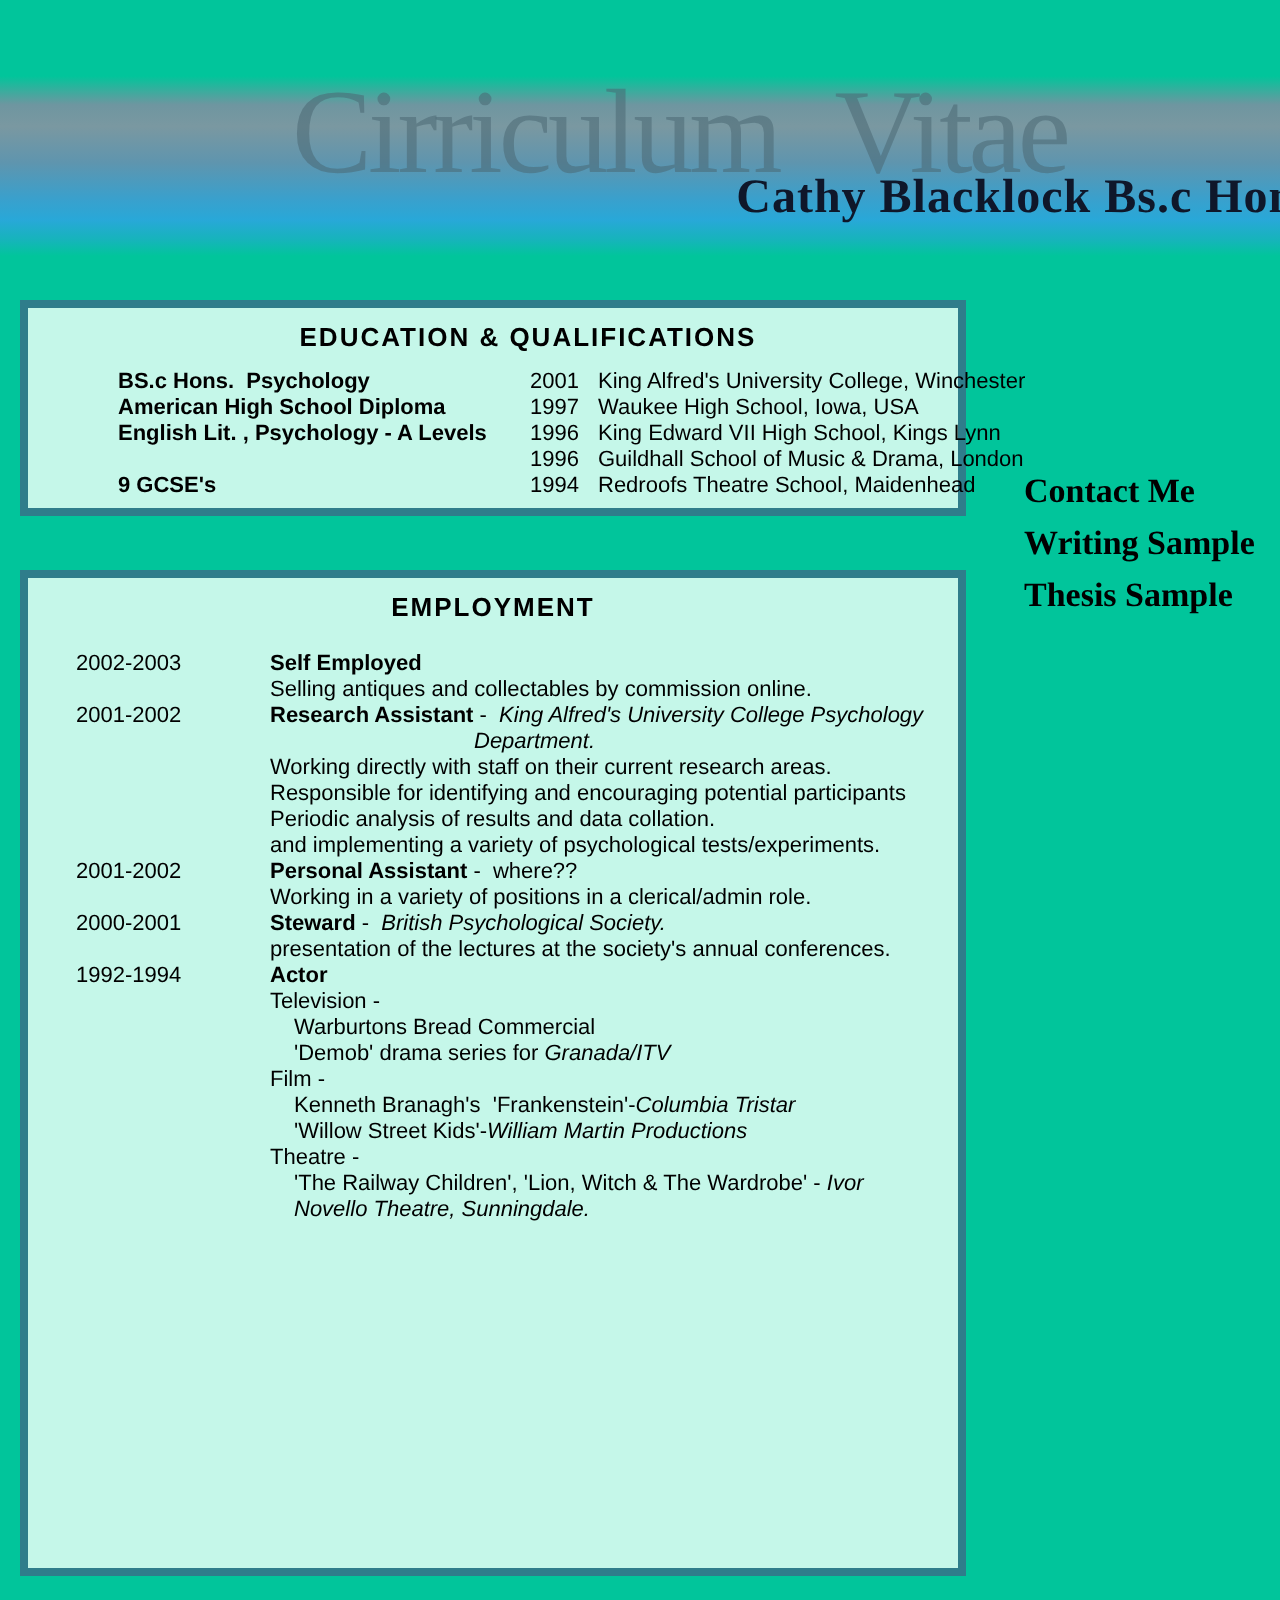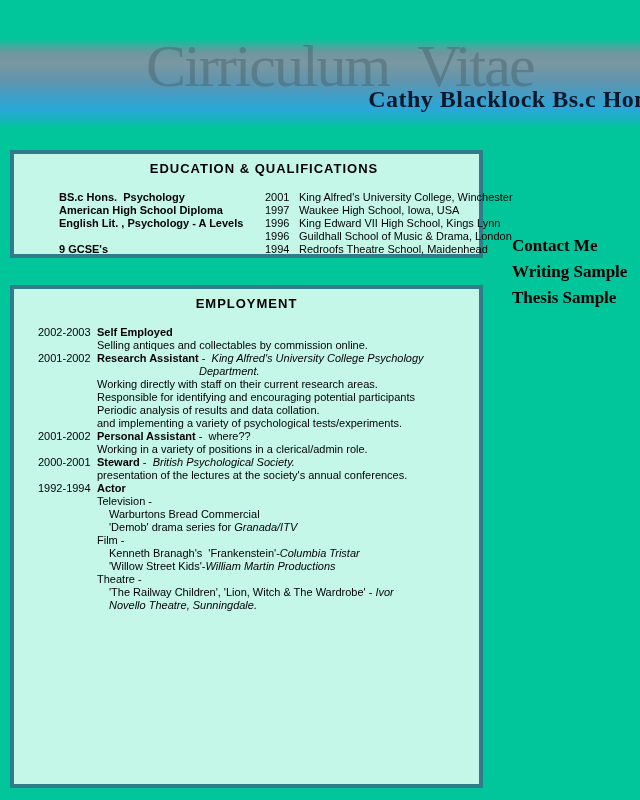--- a/index.html
+++ b/index.html
@@ -62,31 +62,31 @@
   .panel-title {
     text-align: center;
     font-size: 13px;
     font-weight: bold;
     letter-spacing: 1px;
     margin-top: 7px;
     white-space: pre;
   }
 
   
-  .edu-table { margin: 15px 0 0 10px; font-size: 11px; line-height: 13px; }
+  .edu-table { margin: 9px 0 0 10px; font-size: 11px; line-height: 13px; }
   .edu-row { display: flex; white-space: pre; }
   .edu-qual { width: 206px; font-weight: bold; flex: 0 0 auto; }
   .edu-year { width: 34px; flex: 0 0 auto; }
   .edu-inst { flex: 0 0 auto; text-align: center; }
 
   
   .entries { margin-top: 15px; font-size: 11px; line-height: 13px; }
   .entry { position: relative; padding-left: 13px; }
   .entry-date { position: absolute; left: 24px; top: 0; white-space: pre; }
-  .entry-body { margin-left: 70px; }
+  .entry-body { margin-left: 108px; }
   .line { white-space: pre; }
   .line b { font-weight: bold; }
   .indent1 { padding-left: 12px; }
   .org2 { padding-left: 102px; }
   .entry-gap { margin-top: 12px; }
 
   
   .quicklinks {
     position: absolute; left: 512px; top: 233px;
     font-family: cursive;

